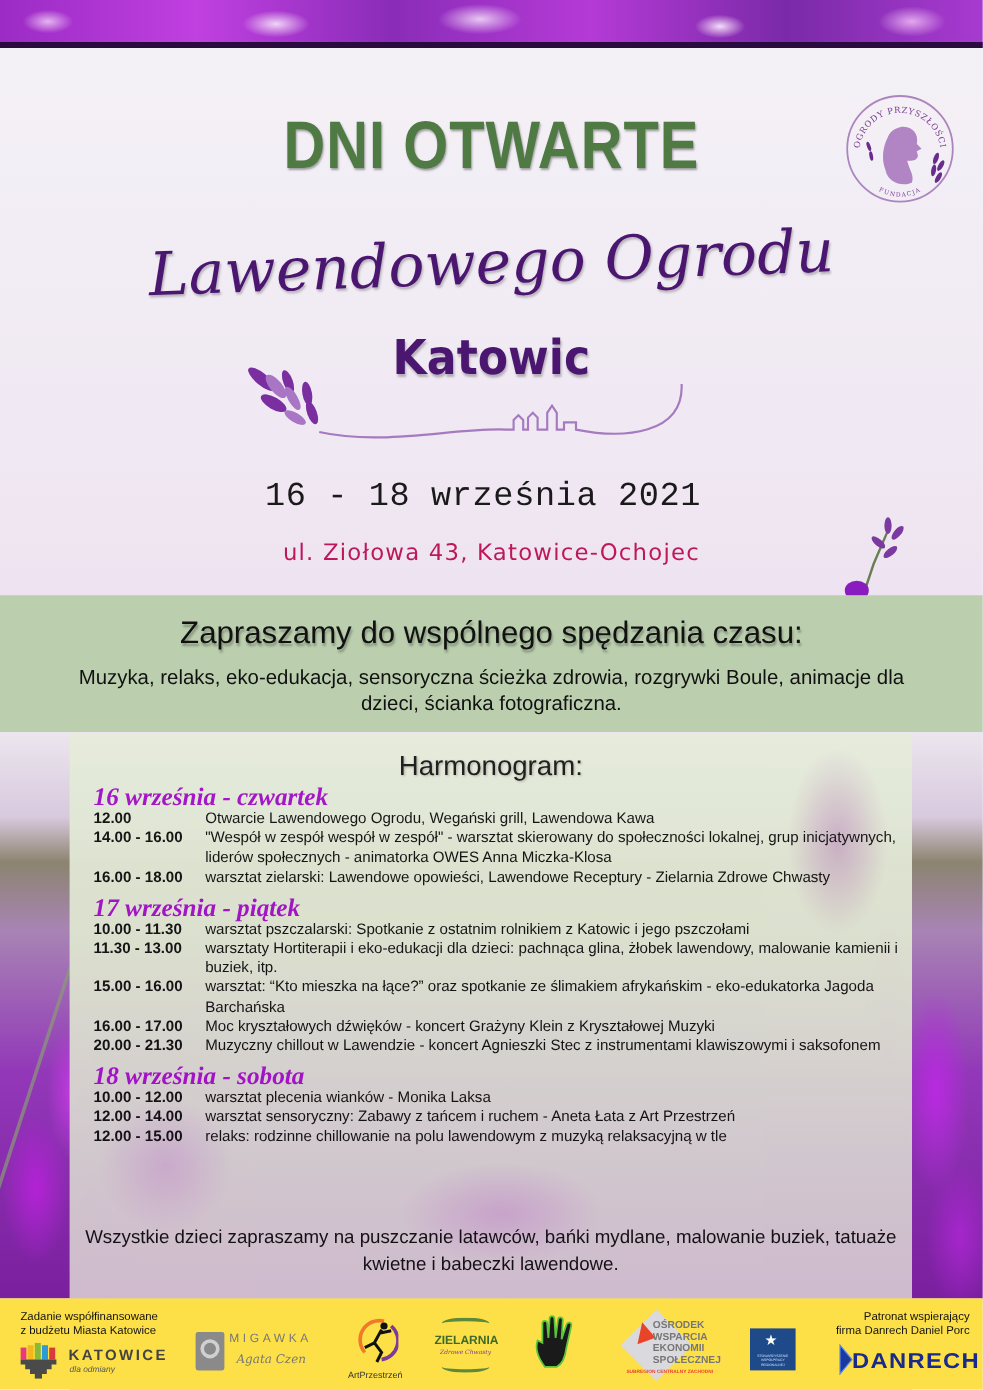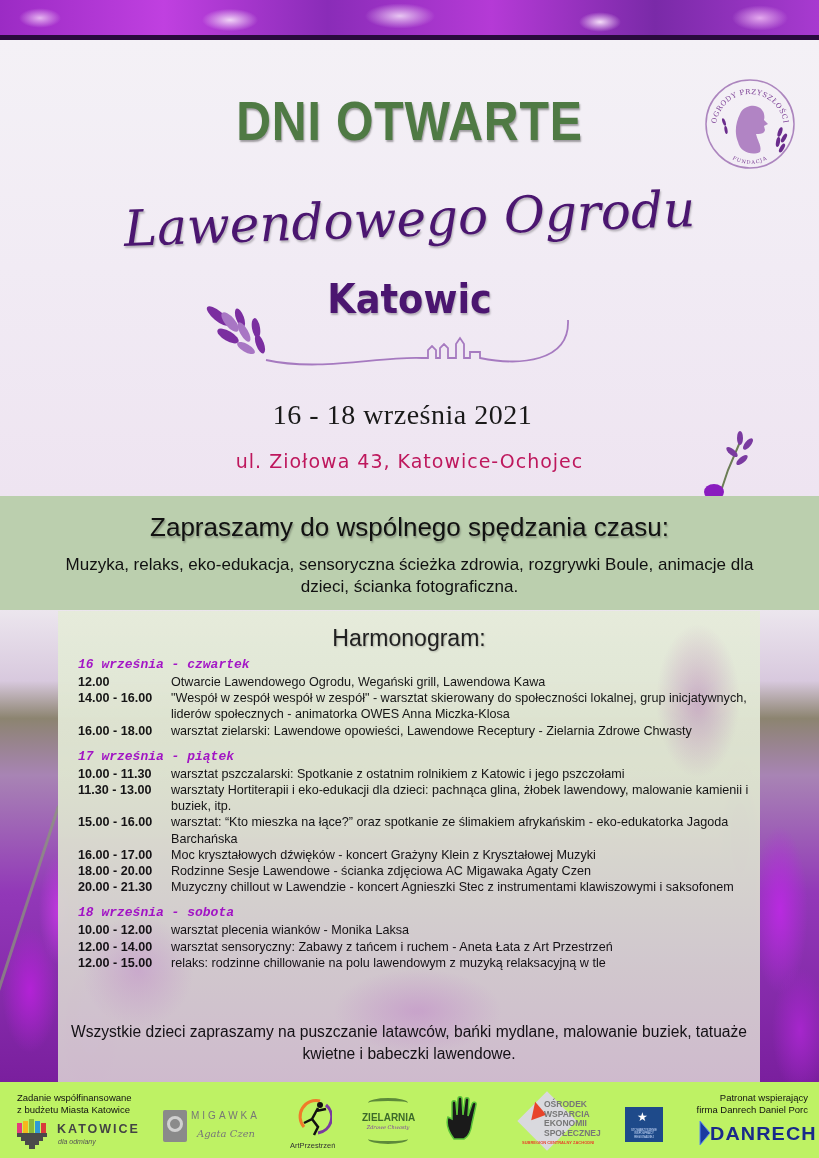--- a/index.html
+++ b/index.html
@@ -50,21 +50,21 @@
     position: absolute; left: 0; width: 819px; top: 276px; text-align: center;
     font-family: "DejaVu Sans", sans-serif; font-weight: bold;
     font-size: 40px; color: #4b1670;
     text-shadow: 1px 2px 2px rgba(0,0,0,0.25);
     transform: scaleX(0.92);
   }
   .decor-line { position: absolute; left: 200px; top: 300px; width: 380px; height: 75px; }
 
   .dates {
     position: absolute; left: 0; width: 805px; top: 399px; text-align: center;
-    font-family: Liberation Serif, serif; font-size: 28px; color: #1a1a1a; letter-spacing: 0.5px;
+    font-family: Liberation Mono, monospace; font-size: 28px; color: #1a1a1a; letter-spacing: 0.5px;
   }
   .address {
     position: absolute; left: 0; width: 819px; top: 450px; text-align: center;
     font-family: "DejaVu Sans", sans-serif; font-size: 19px; color: #be185d; letter-spacing: 1px;
   }
 
   .logo-fundacja { position: absolute; left: 698px; top: 76px; width: 106px; height: 96px; }
 
   
   .invite-band {
@@ -110,35 +110,35 @@
     padding-left: 48px;
   }
   .panel-title {
     position: absolute; left: 0; width: 702px; top: 14px; text-align: center;
     font-family: "Liberation Sans", sans-serif; font-size: 23px; color: #1a1a1a;
     text-shadow: 1px 1px 2px rgba(0,0,0,0.25);
   }
   .schedule { position: absolute; left: 20px; top: 44px; width: 675px; }
   .day { margin-bottom: 8px; }
   .day-head {
-    font-family: Liberation Mono, monospace; font-weight: bold; font-style: italic;
-    font-size: 13px; color: #a212c6; line-height: 19px;
+    font-family: Liberation Serif, serif; font-weight: bold; font-style: italic;
+    font-size: 21px; color: #a212c6; line-height: 19px;
   }
   .row { display: flex; font-family: "Liberation Sans", sans-serif; font-size: 12.6px; line-height: 16.2px; color: #111; }
   .row .time { width: 93px; flex: none; font-weight: bold; }
   .row .desc { flex: 1; }
   .kids-note {
     position: absolute; left: 10px; width: 682px; top: 410px; text-align: center;
     font-family: "Liberation Sans", sans-serif; font-weight: normal; font-size: 15.6px; line-height: 22px; color: #111;
   }
 
   
   .footer {
     position: absolute; left: 0; top: 1082px; width: 819px; height: 76px;
-    background: #bef264;
+    background: #fde047;
     padding-left: 28px;
   }
   .f-item { position: absolute; }
   .f-small { font-family: "Liberation Sans", sans-serif; font-size: 9.5px; line-height: 12px; color: #111; }
 </style>
 </head>
 <body>
 
 <div class="poster">
 
@@ -238,24 +238,20 @@
         </div>
         <div class="row">
           <span class="time">15.00 - 16.00</span>
           <span class="desc">warsztat: “Kto mieszka na łące?” oraz spotkanie ze ślimakiem afrykańskim - eko-edukatorka Jagoda Barchańska</span>
         </div>
         <div class="row">
           <span class="time">16.00 - 17.00</span>
           <span class="desc">Moc kryształowych dźwięków - koncert Grażyny Klein z Kryształowej Muzyki</span>
         </div>
         <div class="row">
-          <span class="time">18.00 - 20.00</span>
-          <span class="desc">Rodzinne Sesje Lawendowe - ścianka zdjęciowa AC Migawaka Agaty Czen</span>
-        </div>
-        <div class="row">
           <span class="time">20.00 - 21.30</span>
           <span class="desc">Muzyczny chillout w Lawendzie - koncert Agnieszki Stec z instrumentami klawiszowymi i saksofonem</span>
         </div>
       </div>
 
       <div class="day">
         <div class="day-head">18 września - sobota</div>
         <div class="row">
           <span class="time">10.00 - 12.00</span>
           <span class="desc">warsztat plecenia wianków - Monika Laksa</span>

